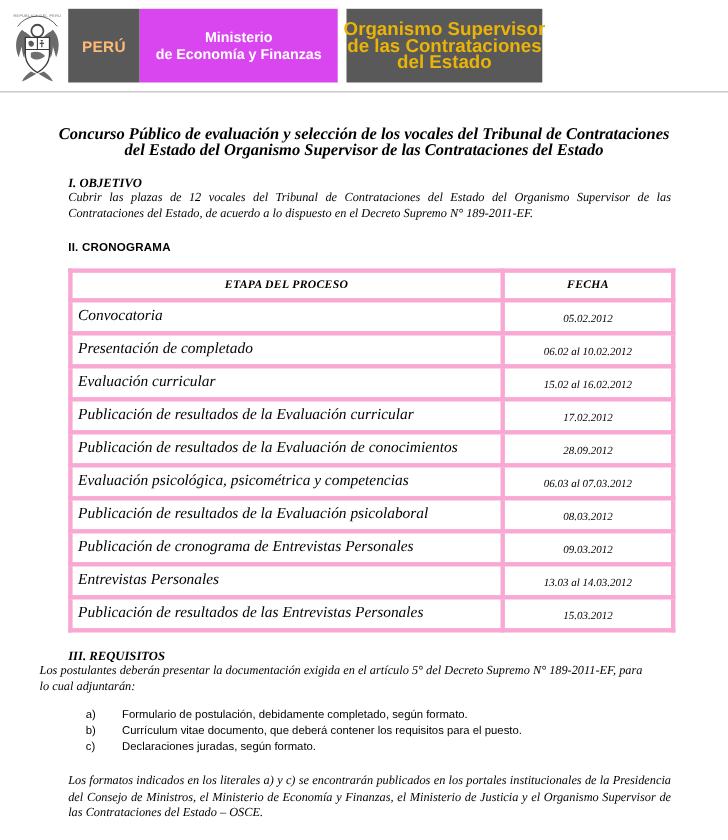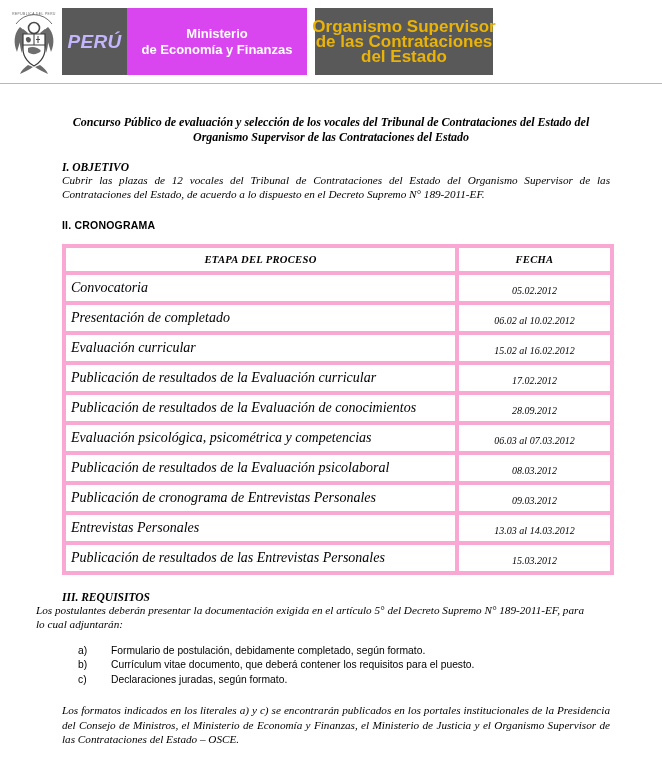--- a/index.html
+++ b/index.html
@@ -46,24 +46,23 @@
     top: 8px;
     width: 65px;
     height: 67px;
     background: #595959;
     display: flex;
     align-items: center;
     justify-content: center;
   }
   .peru-box .peru-text {
     font-family: "Liberation Sans", sans-serif;
-    font-style: italic;
-    font-weight: bold;
-    font-size: 19px;
-    color: #c4b5fd;
+    font-weight: bold;
+    font-size: 14px;
+    color: #fdba74;
     letter-spacing: 0.3px;
   }
   .ministerio-box {
     position: absolute;
     left: 127px;
     top: 8px;
     width: 180px;
     height: 67px;
     background: #d946ef;
     display: flex;
@@ -118,21 +117,21 @@
     font-family: "Liberation Serif", serif;
     font-style: italic;
     font-weight: bold;
     font-size: 12.5px;
     letter-spacing: 0.4px;
   }
   .doc-subtitle {
     font-family: "Liberation Serif", serif;
     font-style: italic;
     font-weight: bold;
-    font-size: 12px;
+    font-size: 15px;
     line-height: 14.5px;
     margin: 2px auto 0;
     width: 560px;
   }
 
   .section-heading {
     font-family: "Liberation Serif", serif;
     font-style: italic;
     font-weight: bold;
     font-size: 11.5px;

